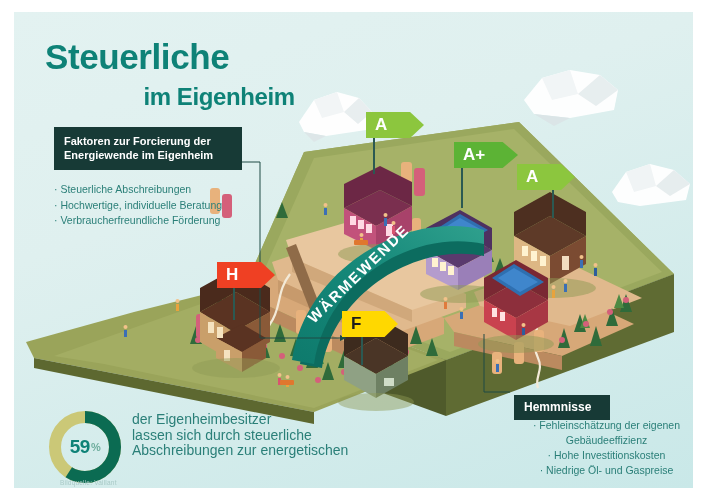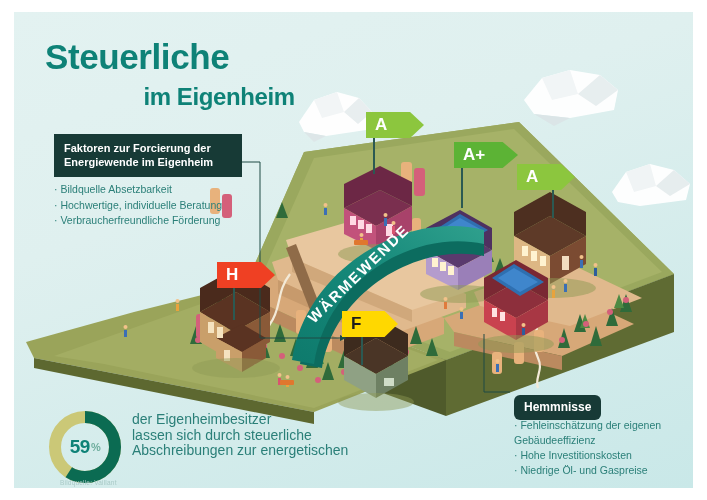--- a/index.html
+++ b/index.html
@@ -26,33 +26,33 @@
     letter-spacing:-.4px;
   }
   .title .l2{display:block;padding-left:18px;font-size:24px;text-align:center;}
 
   
   .darkbox{
     position:absolute;background:#173a36;color:#ffffff;
     font-weight:bold;box-sizing:border-box;
   }
   #faktoren-box{
-    left:40px;top:122px;width:188px;padding:7px 9px 8px 10px;
+    left:40px;top:115px;width:188px;padding:7px 9px 8px 10px;
     font-size:11px;line-height:14px;
   }
   #hemmnisse-box{
-    left:500px;top:383px;width:87px;padding:5px 0 6px 10px;
-    font-size:12px;line-height:14px;border-radius:6px;
+    left:500px;top:383px;width:96px;padding:5px 0 6px 10px;
+    font-size:12px;line-height:14px;
   }
 
   .bullets{
     position:absolute;color:#2a7f78;font-size:10.5px;line-height:15.5px;
   }
   #faktoren-list{left:40px;top:170px;width:215px;}
-  #hemmnisse-list{left:500px;top:406px;width:185px;line-height:15px;}
+  #hemmnisse-list{left:500px;top:406px;width:185px;line-height:15px;text-align:center;}
   .bullets div{white-space:nowrap;}
   #hemmnisse-list div{white-space:normal;}
 
   
   #donut-wrap{position:absolute;left:32px;top:396px;width:78px;height:78px;}
   .donut-val{
     position:absolute;inset:0;display:flex;align-items:center;justify-content:center;
     color:#0e8277;font-weight:bold;font-size:19px;letter-spacing:-.5px;
   }
   .donut-val .pct{font-size:11px;font-weight:bold;margin-left:1px;color:#6fae9e;}
@@ -388,21 +388,21 @@
   <div class="title">
     <span>Steuerliche</span>
     <span class="l2">im Eigenheim</span>
   </div>
 
   <div class="darkbox" id="faktoren-box">
     <div>Faktoren zur Forcierung der</div>
     <div>Energiewende im Eigenheim</div>
   </div>
   <div class="bullets" id="faktoren-list">
-    <div>· Bildquelle Absetzbarkeit</div>
+    <div>· Steuerliche Abschreibungen</div>
     <div>· Hochwertige, individuelle Beratung</div>
     <div>· Verbraucherfreundliche Förderung</div>
   </div>
 
   <div class="darkbox" id="hemmnisse-box">
     <div>Hemmnisse</div>
   </div>
   <div class="bullets" id="hemmnisse-list">
     <div>· Fehleinschätzung der eigenen Gebäudeeffizienz</div>
     <div>· Hohe Investitionskosten</div>

